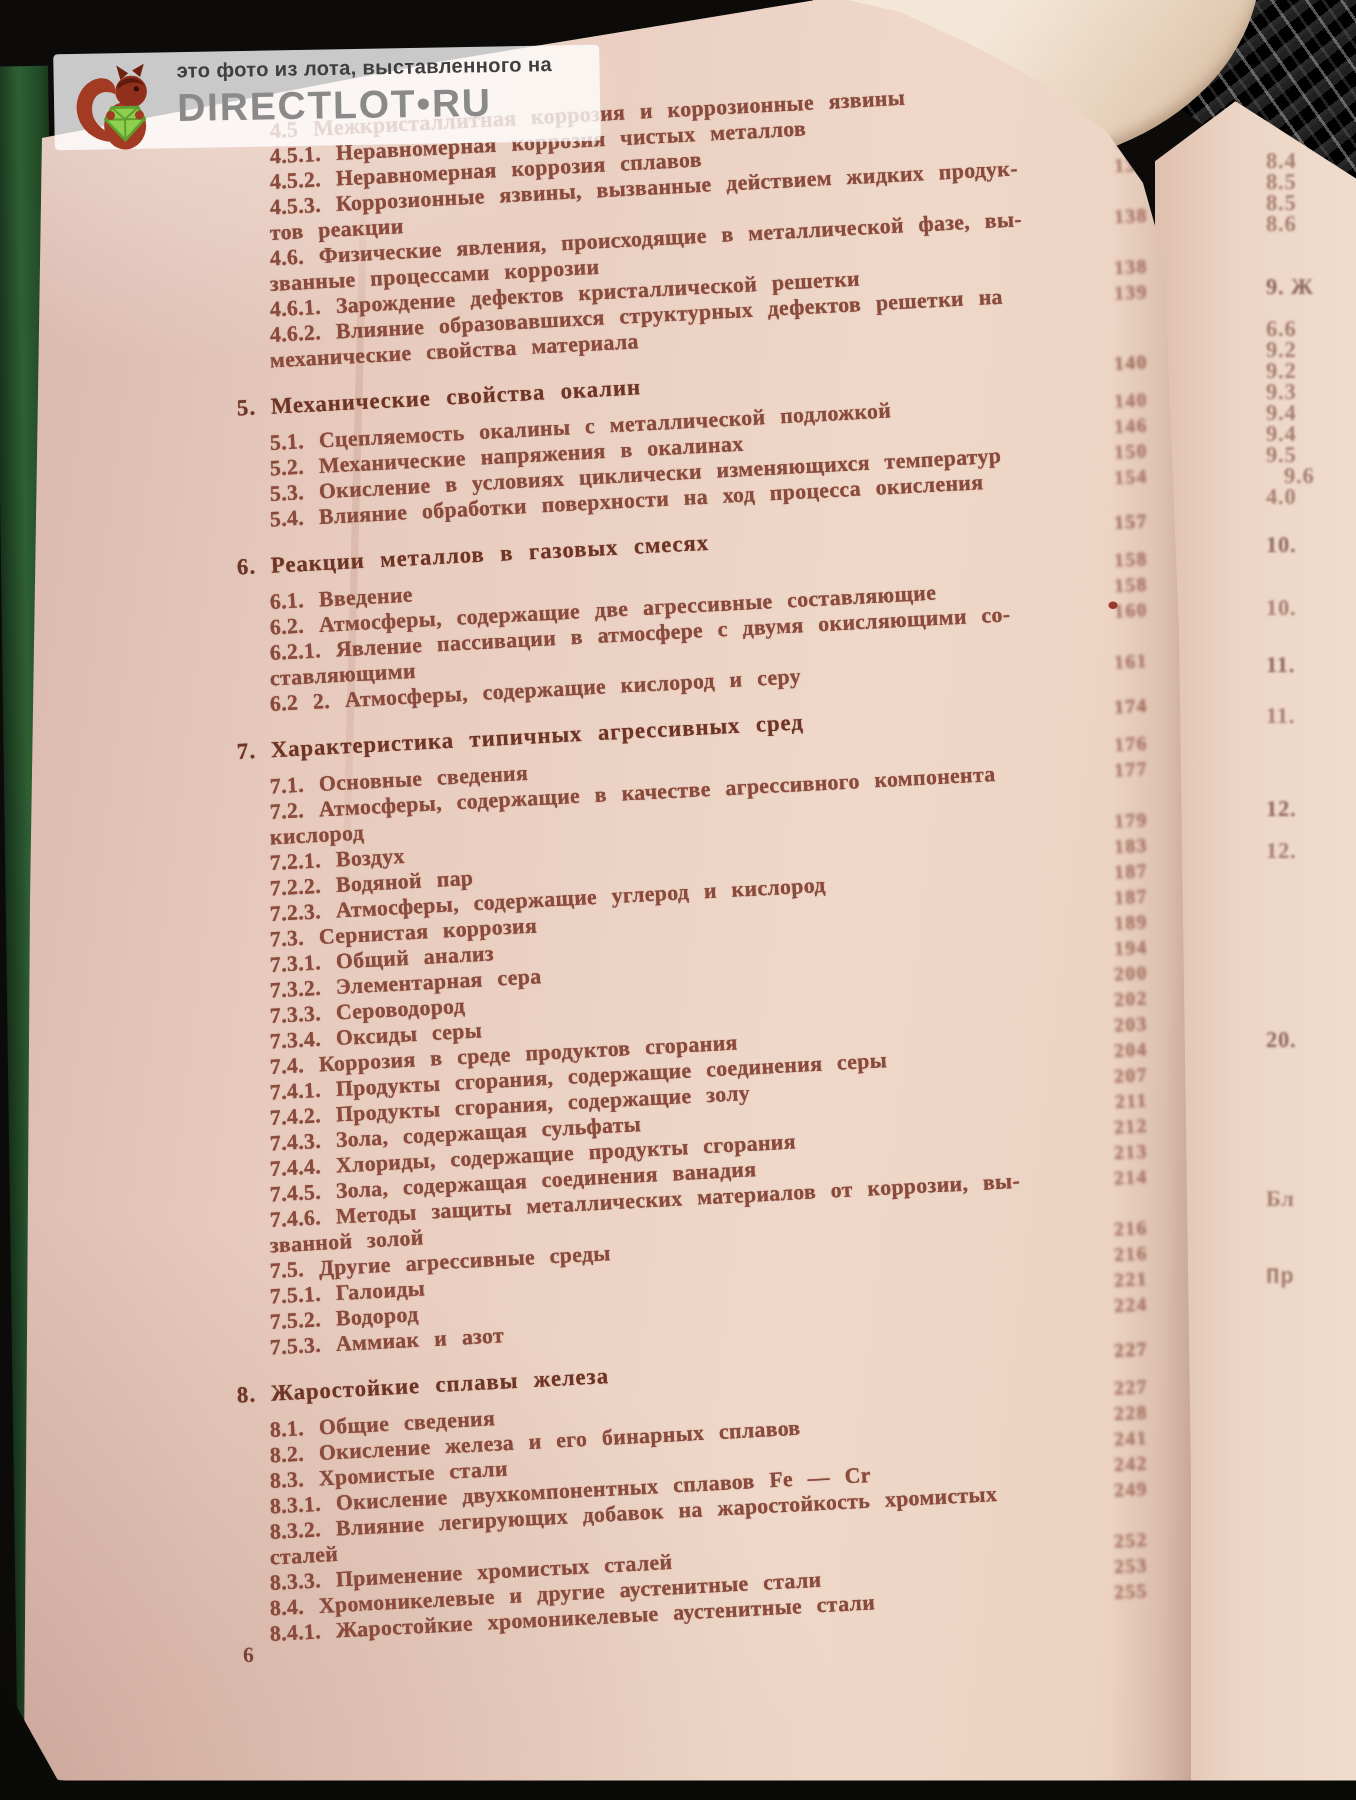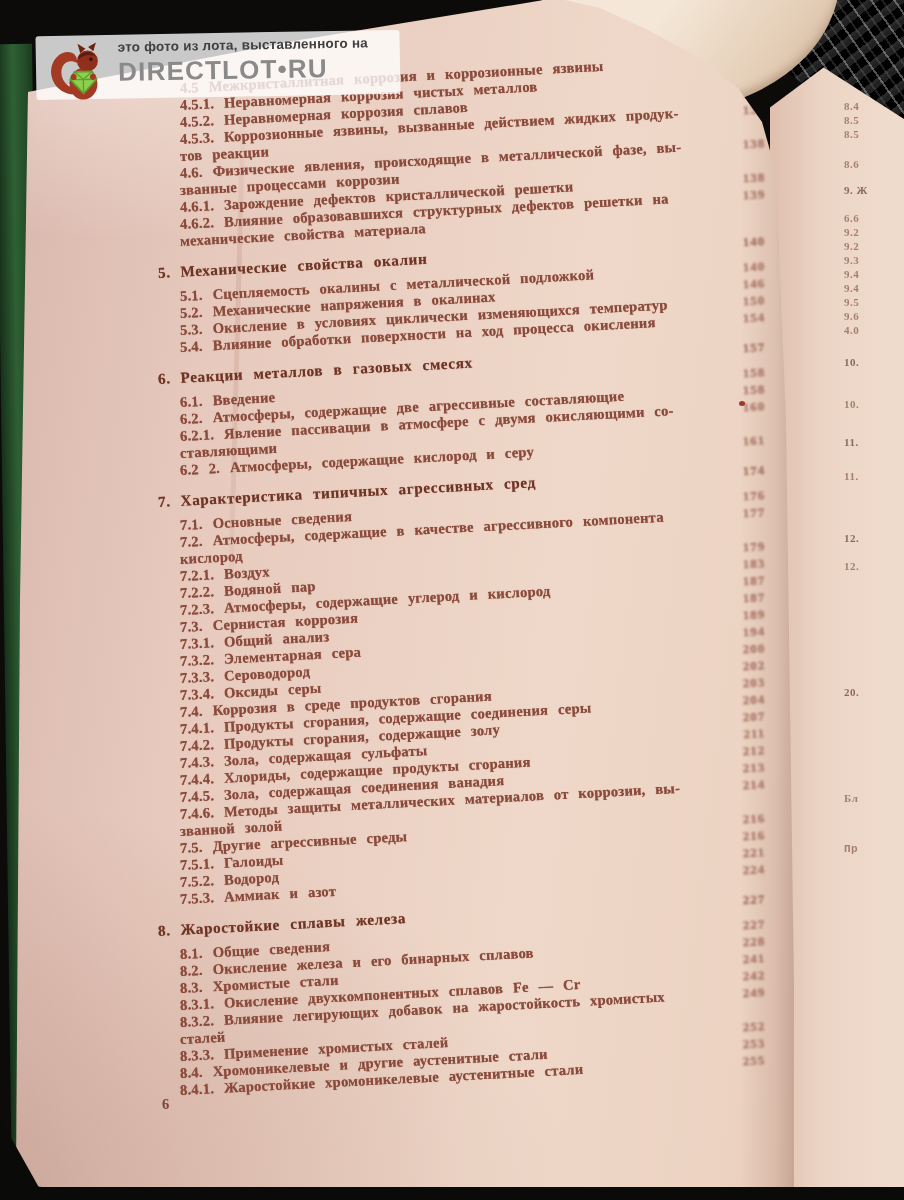--- a/index.html
+++ b/index.html
@@ -24,21 +24,21 @@
     transform:rotate(-.8deg);
   }
   
   .facing{
     position:absolute;left:770px;top:56px;width:134px;height:1144px;z-index:3;
     background:linear-gradient(90deg,#dfbfae,#ecd5c5 40%,#f0dccd);
     clip-path:polygon(0 4.5%,40% 1%,100% 5.5%,100% 100%,0 100%);
   }
   .frag{
     position:absolute;left:74px;white-space:nowrap;
-    font-size:11px;font-weight:700;color:rgba(122,72,60,.62);
+    font-size:15px;font-weight:700;color:rgba(122,72,60,.62);
     filter:blur(.7px);letter-spacing:.5px;
   }
   .frag.b{font-weight:800;color:rgba(100,55,45,.7);font-family:Liberation Serif, serif;}
   
   .foreedge{
     position:absolute;left:536px;top:-34px;width:290px;height:158px;z-index:4;
     background:linear-gradient(115deg,#f4e7d7 40%,#e4cdb6 75%,#c8ab92);
     border-radius:0 0 75% 12% / 0 0 100% 20%;
     transform:rotate(11deg);
     box-shadow:inset 0 -6px 8px rgba(120,85,60,.35);
@@ -108,30 +108,30 @@
 <body>
 
 <div class="knit"></div>
 
 <div class="cover"></div>
 
 <div class="facing">
     <div class="frag" style="top: 44px;">8.4</div>
     <div class="frag" style="top: 58px;">8.5</div>
     <div class="frag" style="top: 72px;">8.5</div>
-    <div class="frag" style="top: 102px;">8.6</div>
+    <div class="frag" style="top: 86px;">8.6</div>
     <div class="frag b" style="top: 128px;">9. Ж</div>
     <div class="frag" style="top: 156px;">6.6</div>
     <div class="frag" style="top: 170px;">9.2</div>
     <div class="frag" style="top: 184px;">9.2</div>
     <div class="frag" style="top: 198px;">9.3</div>
     <div class="frag" style="top: 212px;">9.4</div>
     <div class="frag" style="top: 226px;">9.4</div>
     <div class="frag" style="top: 240px;">9.5</div>
-    <div class="frag" style="top: 254px;">9.6</div>
+    <div class="frag" style="top: 254px; margin-left: 12px;">9.6</div>
     <div class="frag" style="top: 268px;">4.0</div>
     <div class="frag b" style="top: 300px;">10.</div>
     <div class="frag" style="top: 342px;">10.</div>
     <div class="frag b" style="top: 380px;">11.</div>
     <div class="frag" style="top: 414px;">11.</div>
     <div class="frag b" style="top: 476px;">12.</div>
     <div class="frag" style="top: 504px;">12.</div>
     <div class="frag b" style="top: 630px;">20.</div>
     <div class="frag" style="top: 736px; text-align: center;">Бл</div>
     <div class="frag" style="top: 787px; font-family: Liberation Mono, monospace;">Пр</div>

